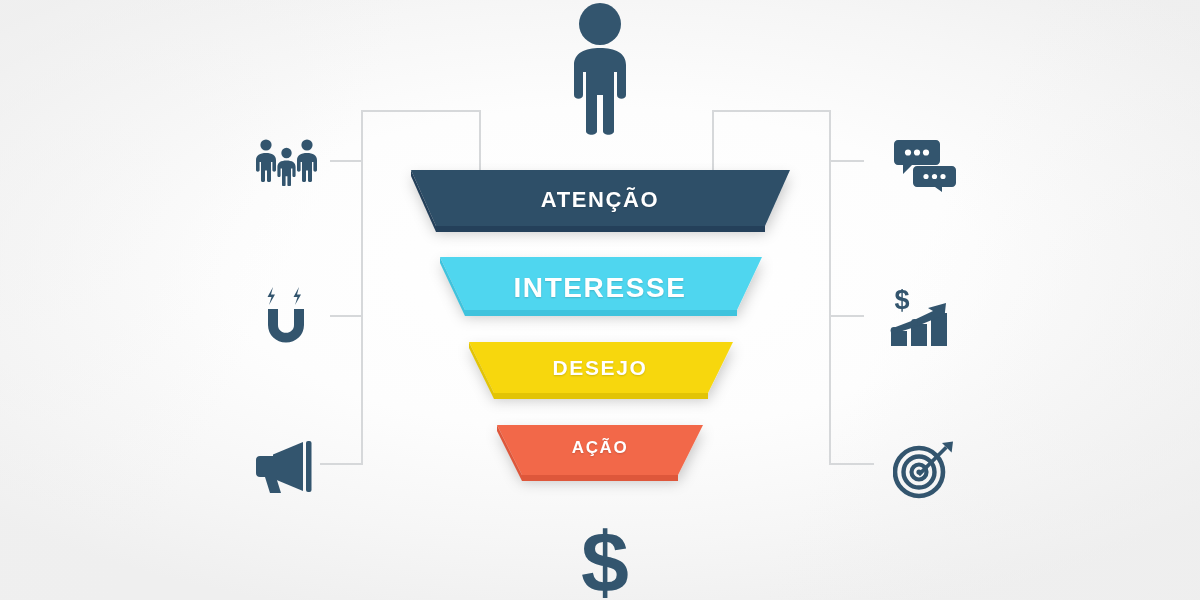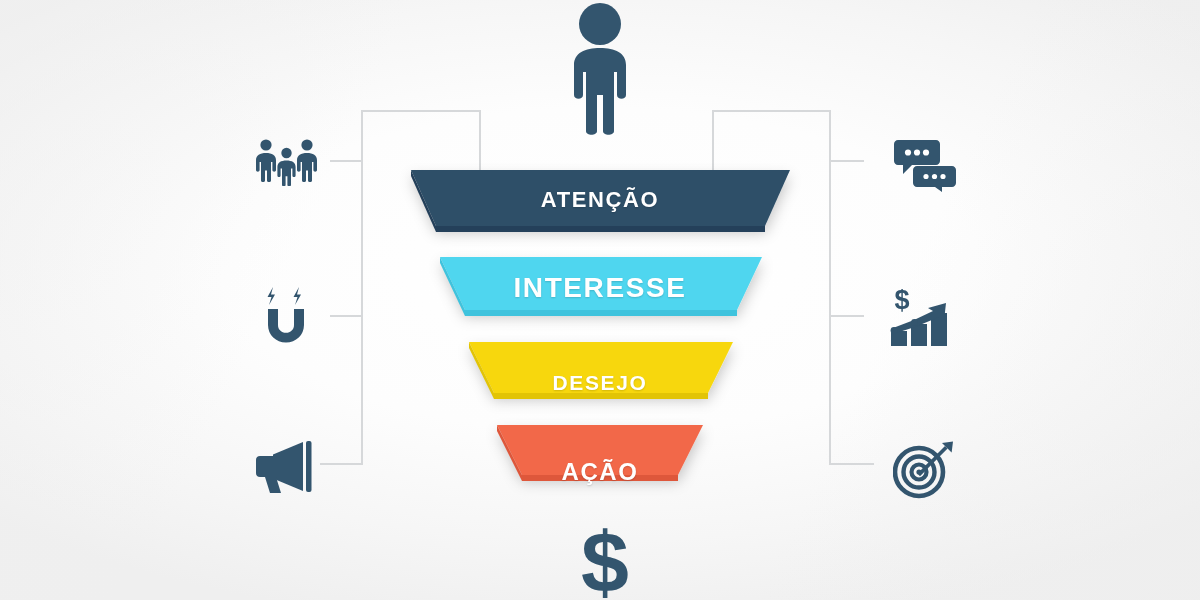--- a/index.html
+++ b/index.html
@@ -120,22 +120,22 @@
 
     <g>
       <path id="band4" filter="url(#bandShadow)" d="M497,425 L703,425 L678,475 L522,475 Z" fill="#f26849"></path>
       <path id="band4side" d="M497,425 L522,475 L522,481 L497,431 Z" fill="#de573b"></path>
       <path id="band4bot" d="M522,475 L678,475 L678,481 L522,481 Z" fill="#de573b"></path>
     </g>
   </svg>
 
   <div class="band-label" style="top: 187px; font-size: 22px; color: rgb(255, 255, 255);">ATENÇÃO</div>
   <div class="band-label" style="top: 272px; font-size: 28px; color: rgb(255, 255, 255);">INTERESSE</div>
-  <div class="band-label" style="top: 371px; font-size: 21px; color: rgb(255, 255, 255);">DESEJO</div>
-  <div class="band-label" style="top: 438px; font-size: 24px; color: rgb(255, 255, 255); margin-top: 20px;">AÇÃO</div>
+  <div class="band-label" style="top: 356px; font-size: 21px; color: rgb(255, 255, 255);">DESEJO</div>
+  <div class="band-label" style="top: 438px; font-size: 17px; color: rgb(255, 255, 255);">AÇÃO</div>
 
   <div class="icon-wrap" style="left:560px; top:2px; width:80px; height:135px;">
     <svg viewBox="0 0 80 135" width="80" height="135" aria-hidden="true">
       <circle class="ink" cx="40" cy="22" r="21" fill="#33556e"></circle>
       <path class="ink" d="M40,46
                            C25,46 14,51 14,63
                            L14,93 C14,98 23,98 23,93
                            L23,70 L26,70 L26,129
                            C26,134 37,134 37,129
                            L37,93 L43,93 L43,129

